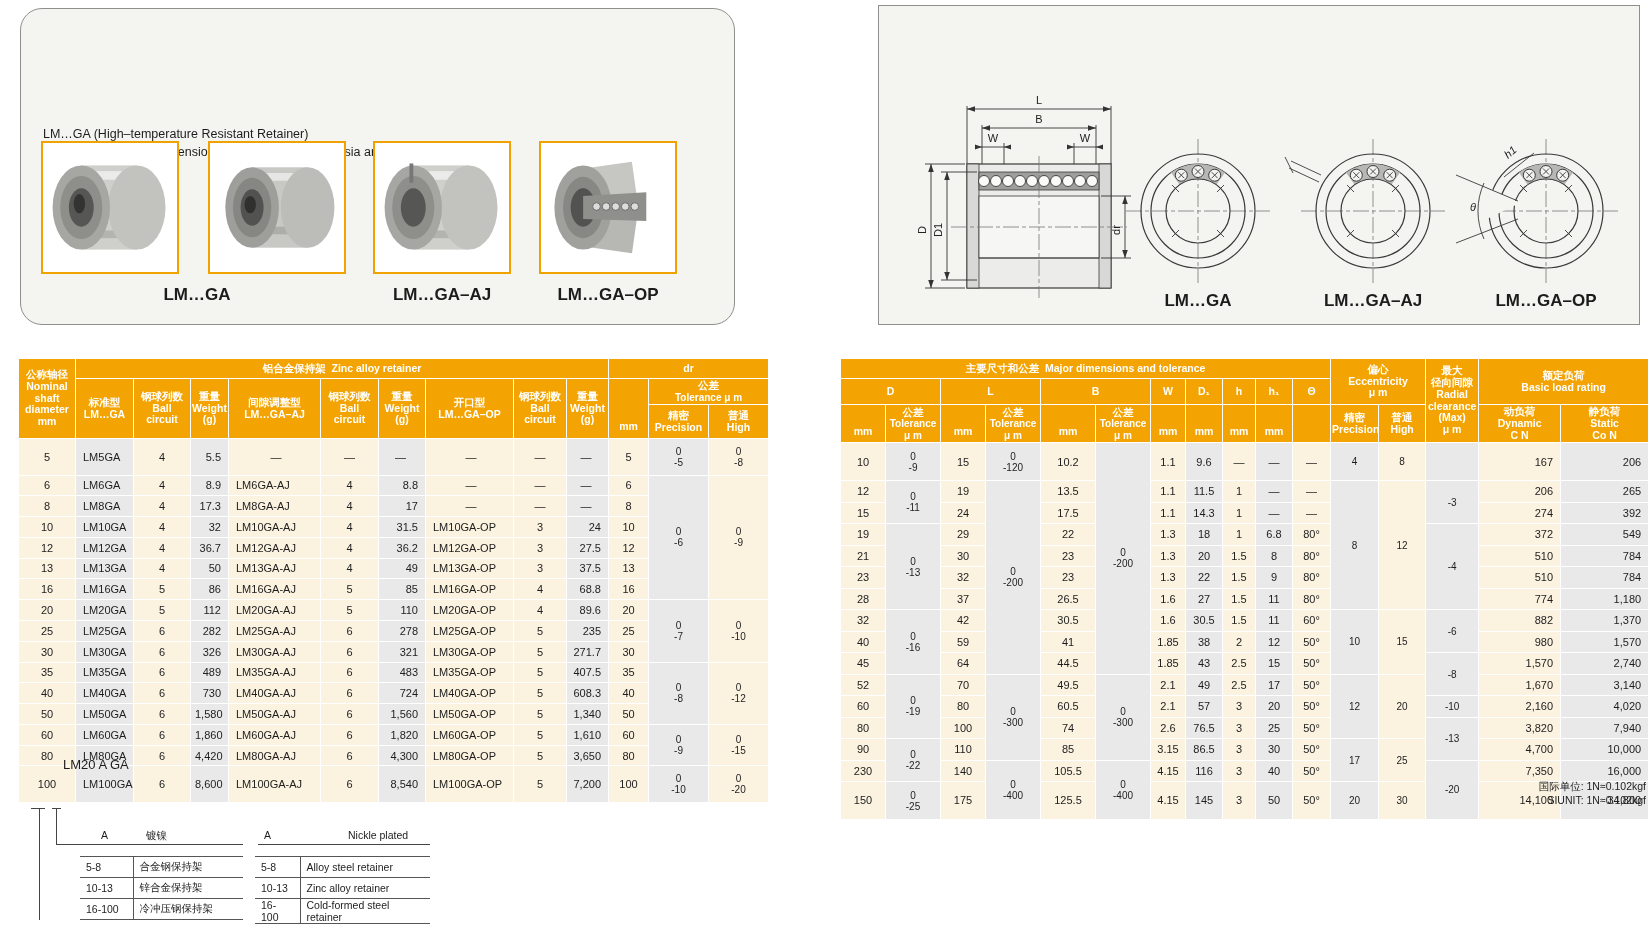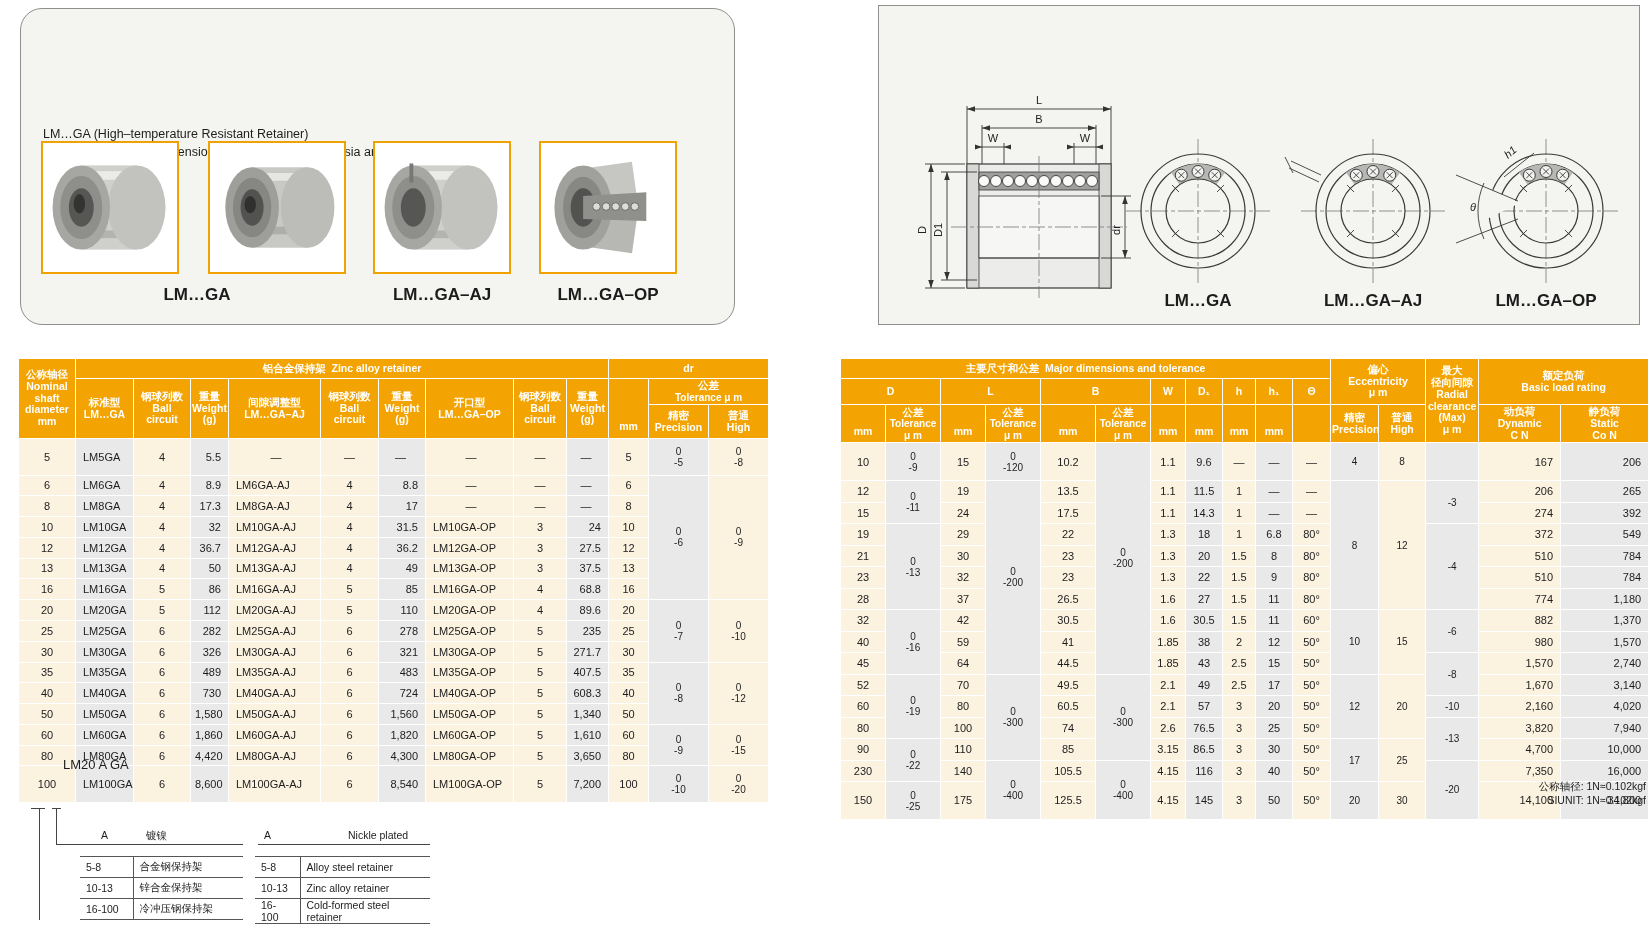--- a/index.html
+++ b/index.html
@@ -1021,17 +1021,17 @@
           <td class="desc">Zinc alloy retainer</td>
         </tr>
     <tr>
           <td>16-100</td>
           <td class="desc">Cold-formed steel retainer</td>
         </tr>
   </tbody>
     </table>
 
   <div id="units-note">
-    <div>公称轴径: 1N≈0.102kgf</div>
+    <div>国际单位: 1N≈0.102kgf</div>
     <div>SIUNIT: 1N≈0.102kgf</div>
   </div>
 
 </div>
 
 </body></html>

